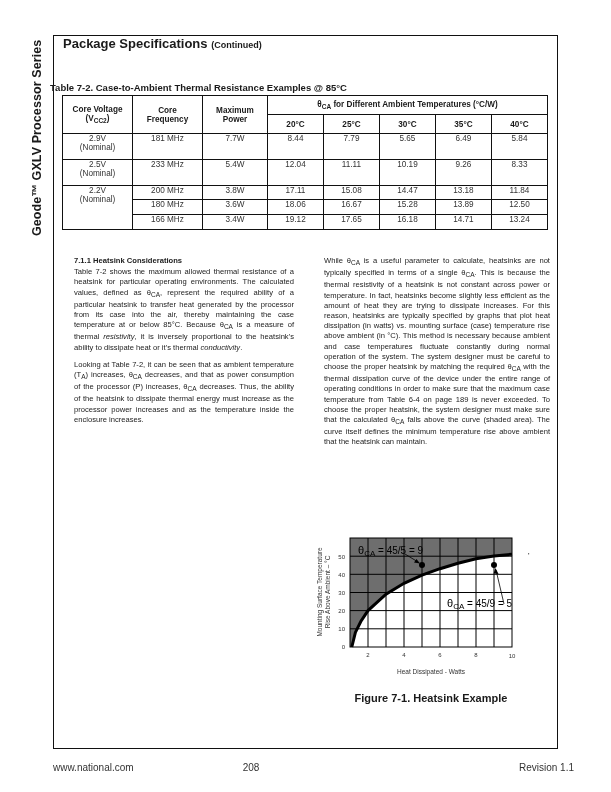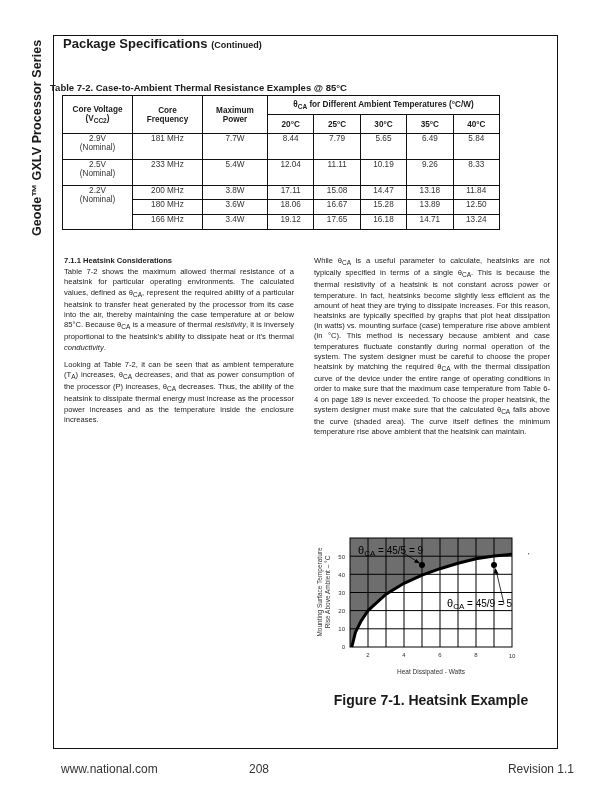--- a/index.html
+++ b/index.html
@@ -13,43 +13,43 @@
   .frame { position: absolute; left: 53px; top: 35px; width: 505px; height: 714px;
     border: 1px solid #111; box-sizing: border-box; }
 
   .page-heading { position: absolute; left: 63px; top: 36px; font-size: 13px; font-weight: bold; }
   .page-heading .cont { font-size: 9px; }
 
   .table-caption { position: absolute; left: 0; width: 611px; top: 82px; text-align: left;
     font-size: 9.5px; font-weight: bold; padding-left: 50px; box-sizing: border-box; }
   .table-caption span { margin-left: 0; }
 
-  table.spec { position: absolute; left: 62px; top: 95px; width: 438px; border-collapse: collapse;
+  table.spec { position: absolute; left: 62px; top: 95px; width: 486px; border-collapse: collapse;
     font-size: 8.2px; }
   table.spec th, table.spec td { border: 1px solid #111; text-align: center; padding: 0; }
   table.spec th { font-weight: bold; }
   table.spec td { color: #333; vertical-align: top; }
   .sub { font-size: 6.5px; vertical-align: -2px; }
   .thick-top td { border-top: 3px solid #111; margin-left: 45px; }
 
   .col-text { position: absolute; font-size: 7.6px; line-height: 10.2px; text-align: justify; color: #222; }
   .col-left { left: 62px; top: 256px; width: 232px; }
   .col-right { left: 312px; top: 256px; width: 238px; }
-  .col-text p { margin: 0 0 7px 2px; }
+  .col-text p { margin: 0 0 7px 12px; }
   .sec-head { font-weight: bold; margin-bottom: 1px !important; }
   .note { display: flex; margin: 3px 0 8px 0 !important; }
   .note .lbl { font-weight: bold; width: 33px; flex: none; }
   .note .body { text-align: left; }
   em { font-style: italic; }
 
   .chart { position: absolute; left: 312px; top: 530px; width: 240px; height: 155px; }
   .fig-caption { position: absolute; left: 312px; top: 692px; width: 238px; text-align: center;
-    font-size: 14px; font-weight: bold; }
-
-  .footer { position: absolute; top: 762px; font-size: 12px; color: #333; margin-left: 8px; }
+    font-size: 11px; font-weight: bold; }
+
+  .footer { position: absolute; top: 762px; font-size: 10px; color: #333; }
   .footer.left { left: 53px; }
   .footer.center { left: 0; width: 502px; text-align: center; padding-left: 0px; }
   .footer.right { right: 37px; }
 </style>
 </head>
 <body>
 
 <div class="side-title">Geode™ GXLV Processor Series</div>
 
 <div class="frame"></div>

